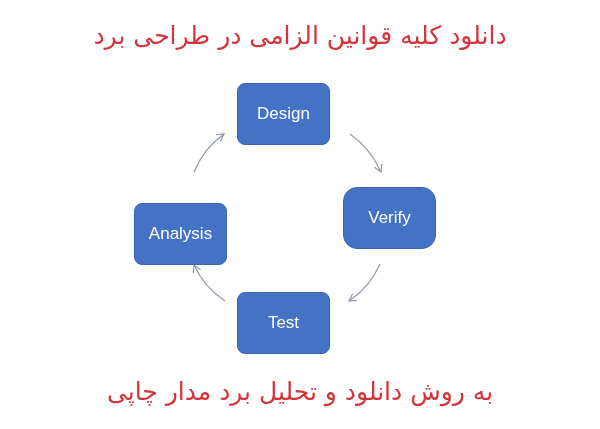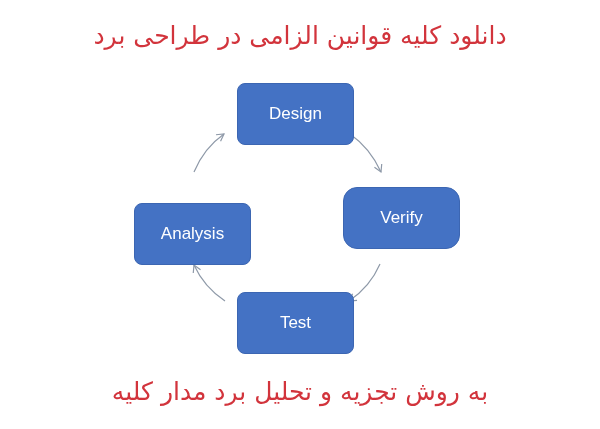--- a/index.html
+++ b/index.html
@@ -23,21 +23,21 @@
       font-family: "DejaVu Sans", sans-serif;
       font-size: 25px;
       direction: rtl;
       white-space: nowrap;
       line-height: 1;
     }
     #title-top { top: 23px; }
     #title-bottom { top: 379px; }
     .box {
       position: absolute;
-      width: 117px;
+      width: 93px;
       height: 62px;
       background: #4472c4;
       border-radius: 8px;
       color: #ffffff;
       display: flex;
       align-items: center;
       justify-content: center;
       font-family: "Liberation Sans", sans-serif;
       font-size: 17px;
       box-sizing: border-box;
@@ -82,13 +82,13 @@
 </div>
 
 <div class="box" style="left:237px; top:292px;">
   <span>Test</span>
 </div>
 
 <div class="box" style="left:134px; top:203px;">
   <span>Analysis</span>
 </div>
 
-<div id="title-bottom" class="title">به روش تجزیه و تحلیل برد مدار کلیه</div>
+<div id="title-bottom" class="title">به روش دانلود و تحلیل برد مدار چاپی</div>
 
 </body></html>

